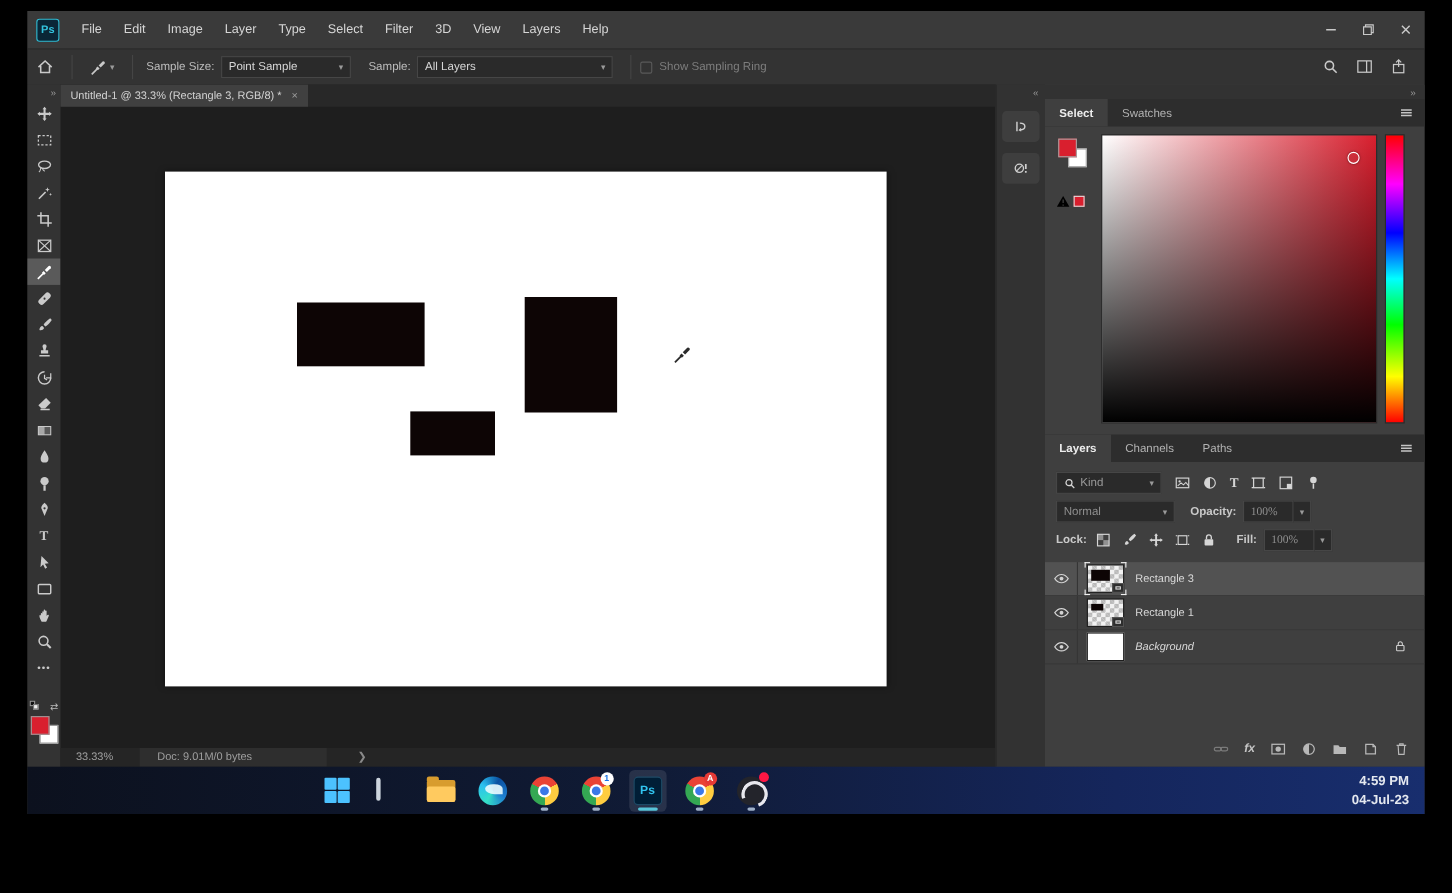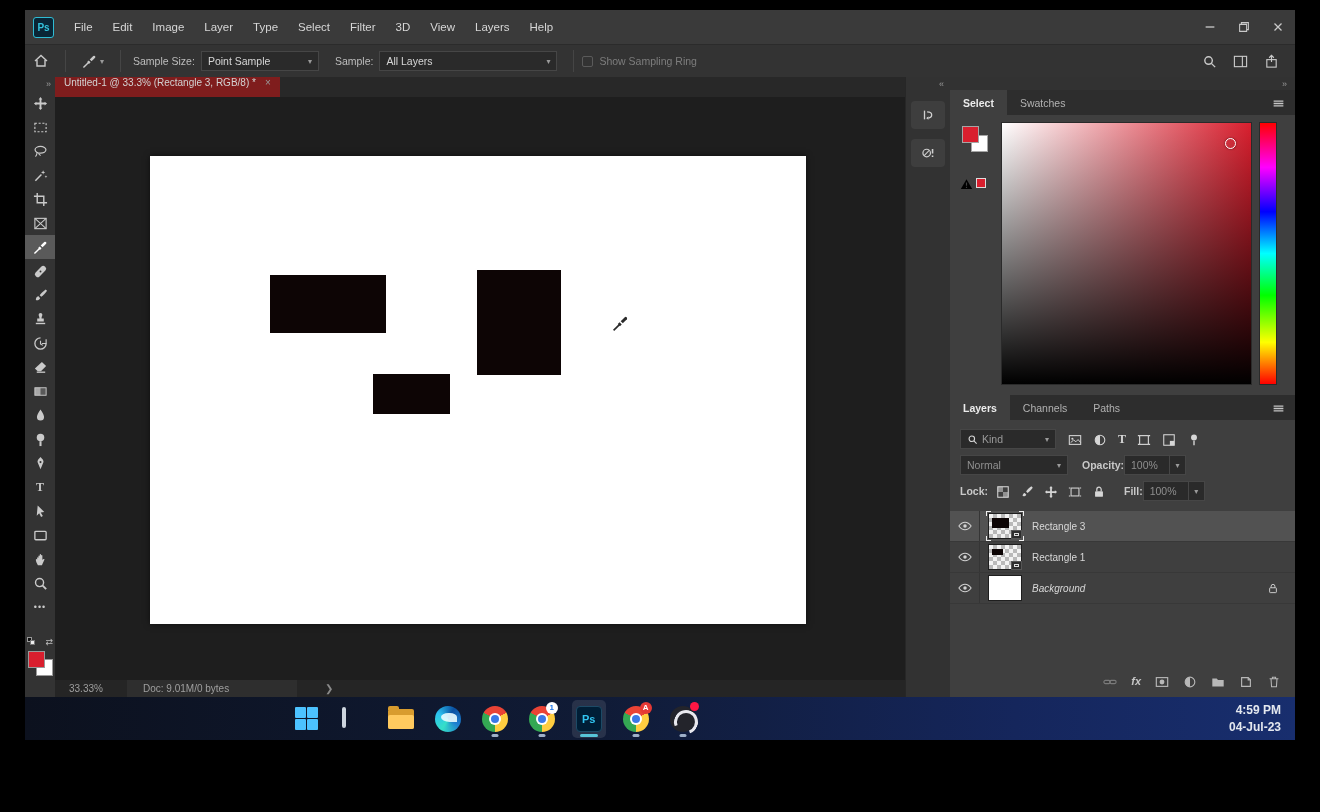--- a/index.html
+++ b/index.html
@@ -45,21 +45,21 @@
   .mini-colors { position:absolute; left:0; top:0; width:9px; height:9px; }
   .mini-colors .b1 { position:absolute; left:0; top:0; width:5px; height:5px; background:#111; border:1px solid #999; }
   .mini-colors .b2 { position:absolute; left:3px; top:3px; width:5px; height:5px; background:#eee; border:1px solid #777; }
   .swap-ic { position:absolute; right:0; top:0; color:#bbb; font-size:9px; }
   .fg-swatch { position:absolute; left:1px; top:14px; width:17px; height:17px; border:1px solid #9a9a9a; z-index:2; }
   .bg-swatch { position:absolute; left:9px; top:22px; width:17px; height:17px; background:#fff; border:1px solid #9a9a9a; z-index:1; }
 
   
   .canvasarea { flex:1 1 auto; background:#1e1e1e; display:flex; flex-direction:column; min-width:0; }
   .tabbar { height:20px; background:#282828; display:flex; align-items:stretch; flex:0 0 auto; }
-  .doc-tab { background:#7f1d1d; display:flex; padding:0 9px; gap:9px; }
+  .doc-tab { background:#404040; display:flex; align-items:center; padding:0 9px; gap:9px; }
   .doc-tab .title { font-size:10px; color:#d2d2d2; }
   .doc-tab .close { color:#9a9a9a; font-size:10px; }
   .canvas { flex:1 1 auto; position:relative; }
   .doc { position:absolute; left:95px; top:59px; width:656px; height:468px; background:#fff;
     box-shadow:0 0 6px rgba(0,0,0,.55); }
   .black-rect { position:absolute; background:#0d0505; }
   .cursor { position:absolute; width:18px; height:18px; color:#2b2b2b; }
   .statusbar { height:17px; background:#252525; display:flex; align-items:center; font-size:10px;
     color:#9f9f9f; flex:0 0 auto; }
   .statusbar .zoomv { padding:0 14px; width:72px; }
@@ -96,21 +96,21 @@
   .hue-bar { width:18px; border:1px solid #2a2a2a;
     background:linear-gradient(to bottom,#ff0000 0%,#ff00ff 17%,#0000ff 34%,#00ffff 50%,#00ff00 66%,#ffff00 84%,#ff0000 100%); }
 
   
   .layerspanel { flex:1; display:flex; flex-direction:column; min-height:0; }
   .lp-row { display:flex; align-items:center; padding:0 10px; height:26px; flex:0 0 auto; color:#c9c9c9; }
   .lp-filter .kindbox { width:96px; }
   .lp-filter .ficons { display:flex; gap:11px; margin-left:12px; align-items:center; color:#d6d6d6; }
   .blendbox { width:108px; color:#8f8f8f; }
   .lbl { font-size:10.5px; color:#c9c9c9; font-weight:bold; }
-  .valbox { width:46px; color:#8f8f8f; margin-left:0; }
+  .valbox { width:46px; color:#8f8f8f; margin-left:6px;font-family:Liberation Serif, serif; }
   .chip-chev { width:16px; height:20px; background:#2a2a2a; border:1px solid #464646; border-left:none;
     display:flex; align-items:center; justify-content:center; color:#9a9a9a; font-size:8px; }
   .lock-icons { display:flex; gap:10px; margin-left:8px; align-items:center; color:#d6d6d6; }
   .layer-list { flex:1; overflow:hidden; margin-top:7px; }
   .layer-row { height:31px; display:flex; align-items:center; border-bottom:1px solid #383838; }
   .layer-row.selected { background:#525252; }
   .eye-cell { width:30px; display:flex; justify-content:center; color:#d2d2d2; border-right:1px solid #353535; align-self:stretch; align-items:center; }
   .thumb { width:34px; height:26px; margin-left:8px; position:relative; border:1px solid #1e1e1e;
     background-image:linear-gradient(45deg,#b9b9b9 25%,transparent 25%,transparent 75%,#b9b9b9 75%),
                      linear-gradient(45deg,#b9b9b9 25%,#f2f2f2 25%,#f2f2f2 75%,#b9b9b9 75%);

